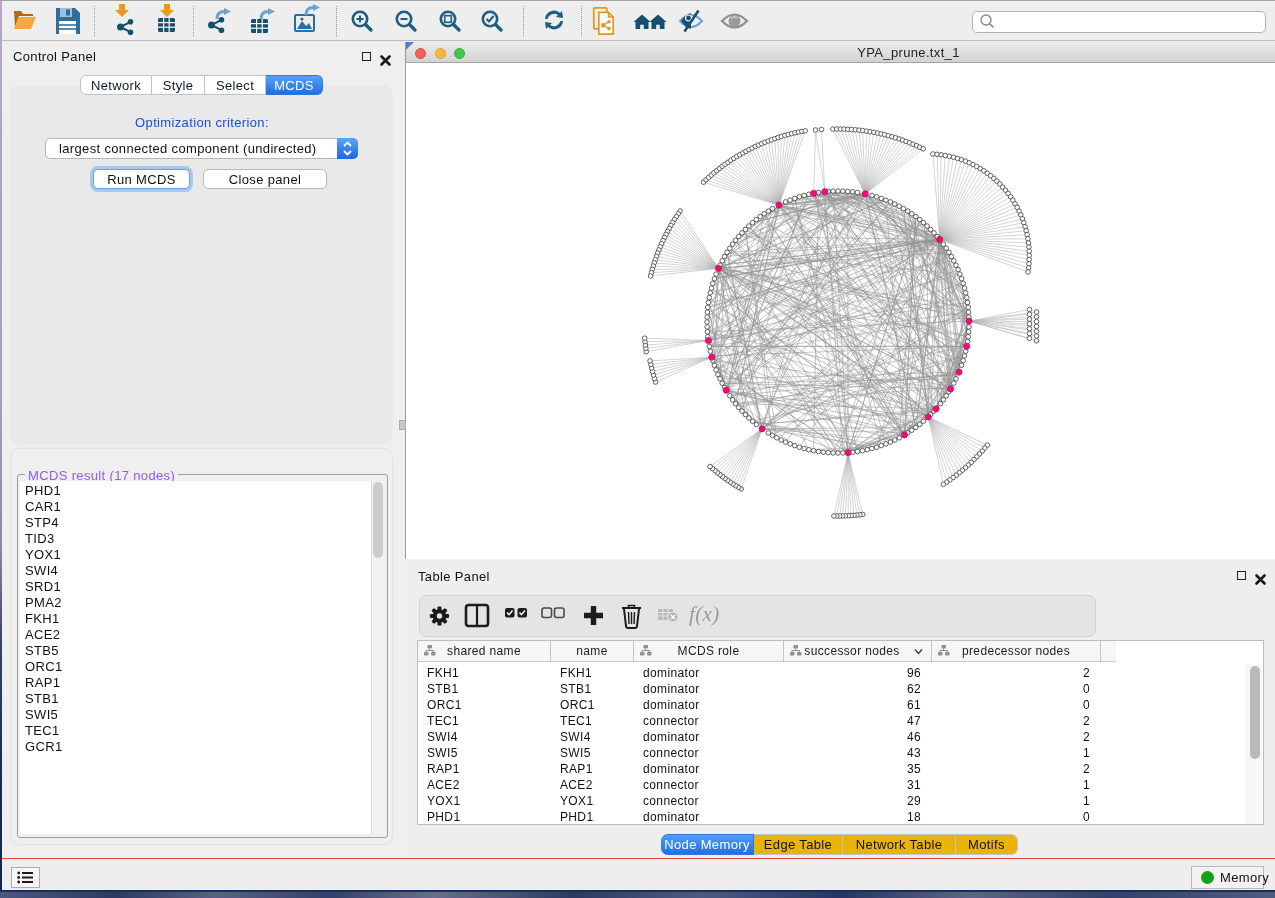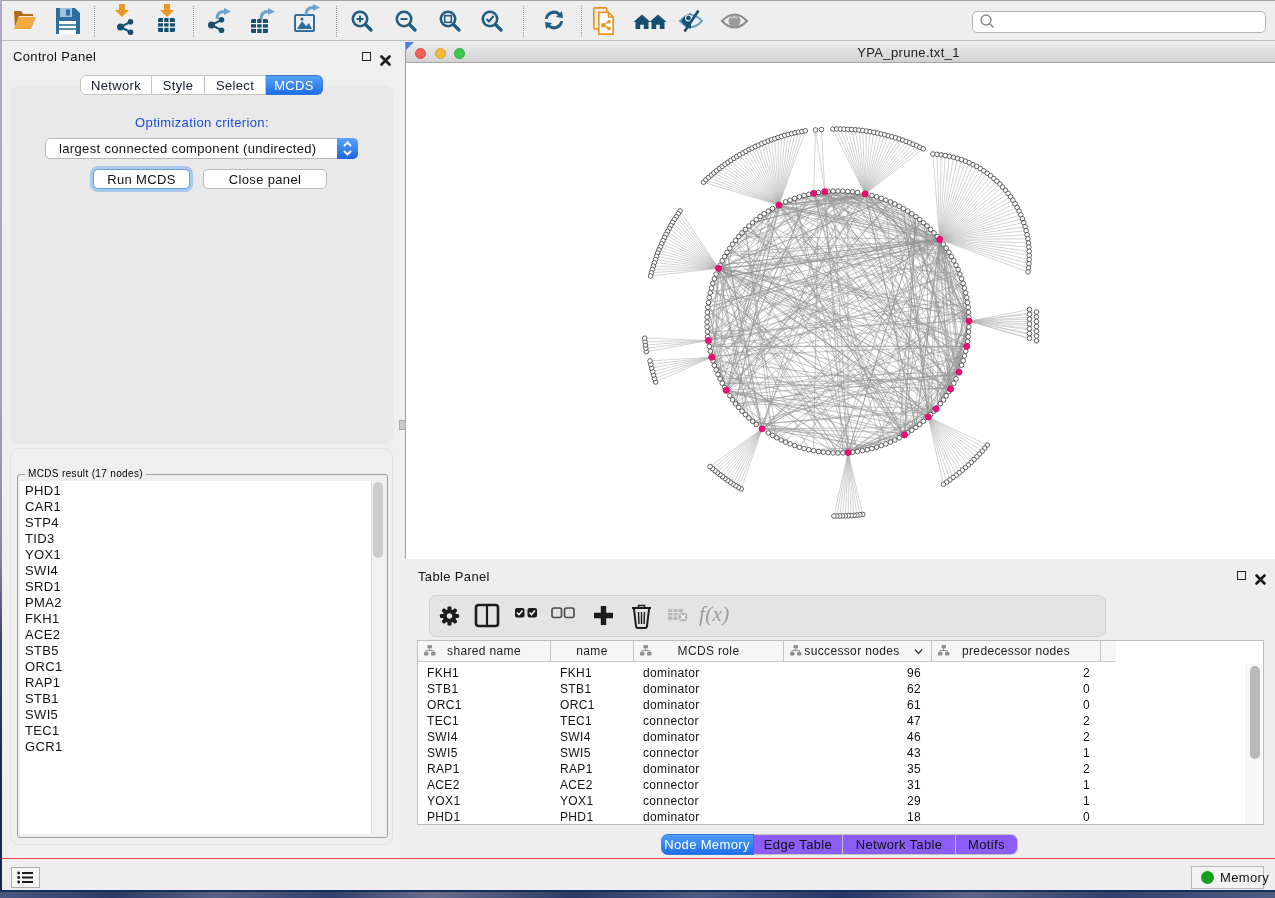--- a/index.html
+++ b/index.html
@@ -18,42 +18,42 @@
 .tab.first{border-left:1px solid #c3c3c3;border-radius:6px 0 0 6px;}
 .tab.sel{background:linear-gradient(#56a2f7,#1e6ee8);color:#fff;border-color:#3576d4;border-radius:0 6px 6px 0;}
 #optlabel{position:absolute;left:0;top:73px;width:404px;text-align:center;font-size:13px;color:#1d4ed8;}
 #combo{position:absolute;left:45px;top:96px;width:313px;height:21px;background:#fff;border:1px solid #b6b6b6;border-radius:5px;box-sizing:border-box;font-size:13px;color:#111;}
 #combo span{position:absolute;left:13px;top:2px;}
 #combo .step{position:absolute;right:-1px;top:-1px;width:21px;height:21px;background:linear-gradient(#5ba5f8,#1c67dd);border-radius:0 5px 5px 0;}
 .btn{position:absolute;height:20px;background:#fff;border:1px solid #b9b9b9;border-radius:5px;font-size:13px;color:#111;display:flex;align-items:center;justify-content:center;box-sizing:border-box;}
 #runbtn{left:93px;top:127px;width:97px;box-shadow:0 0 0 3px #a5c8ec;border-color:#6f9fd8;}
 #closebtn{left:203px;top:127px;width:124px;}
 #mcdsgroup{position:absolute;left:17px;top:432px;width:369px;height:362px;border:1px solid #9f9f9f;border-radius:3px;}
-#mcdslabel{position:absolute;left:7px;top:-7px;background:#efefef;padding:0 3px;font-size:10px;color:#000000;}
+#mcdslabel{position:absolute;left:7px;top:-7px;background:#efefef;padding:0 3px;font-size:13px;color:#8b5cf6;}
 #mcdslist{position:absolute;left:2px;top:6px;width:363px;height:353px;background:#fff;font-size:13px;color:#111;line-height:16px;padding:2px 0 0 5px;box-sizing:border-box;}
 #mcdssb{position:absolute;right:2px;top:6px;width:13px;height:353px;background:#f2f2f2;border-left:1px solid #dcdcdc;}
 #mcdssb .thumb{position:absolute;left:1px;top:1px;width:10px;height:76px;background:#cccccc;border-radius:5px;}
 
 #netwin{left:406px;top:42px;width:869px;height:517px;background:#fff;}
 #netbar{position:absolute;left:0;top:0;width:869px;height:21px;background:linear-gradient(#ececec,#d2d2d2);border-bottom:1px solid #a5a5a5;box-sizing:border-box;}
 #netbar .t{position:absolute;left:0;top:3px;width:100%;text-align:center;font-size:13px;color:#222;}
 .tl{position:absolute;top:6px;width:11px;height:11px;border-radius:50%;box-sizing:border-box;}
 #vline{left:405px;top:42px;width:1px;height:517px;background:#9b9b9b;}
 #splitter{left:399px;top:420px;width:5px;height:8px;background:#c9c9c9;border:1px solid #aaa;}
 
 #tpanel{left:403px;top:559px;width:872px;height:299px;background:#eeeeee;}
 #tpanel .title{position:absolute;left:15px;top:10px;font-size:13px;color:#111;}
-#ttoolbar{position:absolute;left:26px;top:36px;width:677px;height:42px;background:#e4e4e4;border:1px solid #d2d2d2;border-radius:7px;box-sizing:border-box;}
+#ttoolbar{position:absolute;left:16px;top:36px;width:677px;height:42px;background:#e4e4e4;border:1px solid #d2d2d2;border-radius:7px;box-sizing:border-box;}
 #tblarea{position:absolute;left:14px;top:81px;width:847px;height:185px;background:#fff;border:1px solid #bdbdbd;box-sizing:border-box;}
 #thead{position:absolute;left:0;top:0;width:698px;height:20px;background:#f6f6f6;border-bottom:1px solid #c9c9c9;font-size:12px;color:#222;}
 .hcol{position:absolute;top:0;height:20px;border-right:1px solid #c4c4c4;box-sizing:border-box;text-align:center;line-height:20px;}
 .rowtxt{position:absolute;font-size:12px;color:#111;line-height:16px;white-space:pre;}
 #tsb{position:absolute;right:1px;top:23px;width:15px;height:160px;background:#f7f7f7;border-left:1px solid #ececec;}
 #tsb .thumb{position:absolute;left:3px;top:2px;width:10px;height:93px;background:#b9b9b9;border-radius:5px;}
-.btab{height:21px;font-size:13px;color:#111;display:flex;align-items:center;justify-content:center;background:#8b5cf6;border:1px solid #c3c3c3;border-left:none;box-sizing:border-box;}
+.btab{height:21px;font-size:13px;color:#111;display:flex;align-items:center;justify-content:center;background:#eab308;border:1px solid #c3c3c3;border-left:none;box-sizing:border-box;}
 #btabs{position:absolute;left:258px;top:275px;display:flex;height:21px;}
 
 #statusbar{left:0;top:858px;width:1275px;height:32px;background:#eeeeee;border-top:1px solid #ef4444;box-sizing:border-box;}
 #listbtn{position:absolute;left:11px;top:8px;width:29px;height:21px;background:#f6f6f6;border:1px solid #ababab;box-sizing:border-box;}
 #membtn{position:absolute;left:1191px;top:7px;width:73px;height:23px;background:#f2f2f2;border:1px solid #b9b9b9;box-sizing:border-box;font-size:13px;color:#111;}
 #desktop{left:0;top:890px;width:1275px;height:8px;background-color:#38466f;background-image:linear-gradient(#16305e 0,#16305e 2px,rgba(0,0,0,0) 2px),linear-gradient(100deg,#4d5880 0%,#2c3a63 9%,#5a6186 17%,#33406b 26%,#6b6d8e 34%,#2c3a63 45%,#4f5a82 55%,#263566 66%,#5d6488 76%,#33406b 87%,#515c83 100%);}
 #lpurple{left:0;top:0;width:2px;height:890px;background:linear-gradient(#b4a7c3 0%,#ab9eba 45%,#8b84a6 62%,#3a4468 72%,#1d2c52 85%,#16264a 100%);}
 </style></head>
 <body>
 <div class="abs" id="toolbar">

